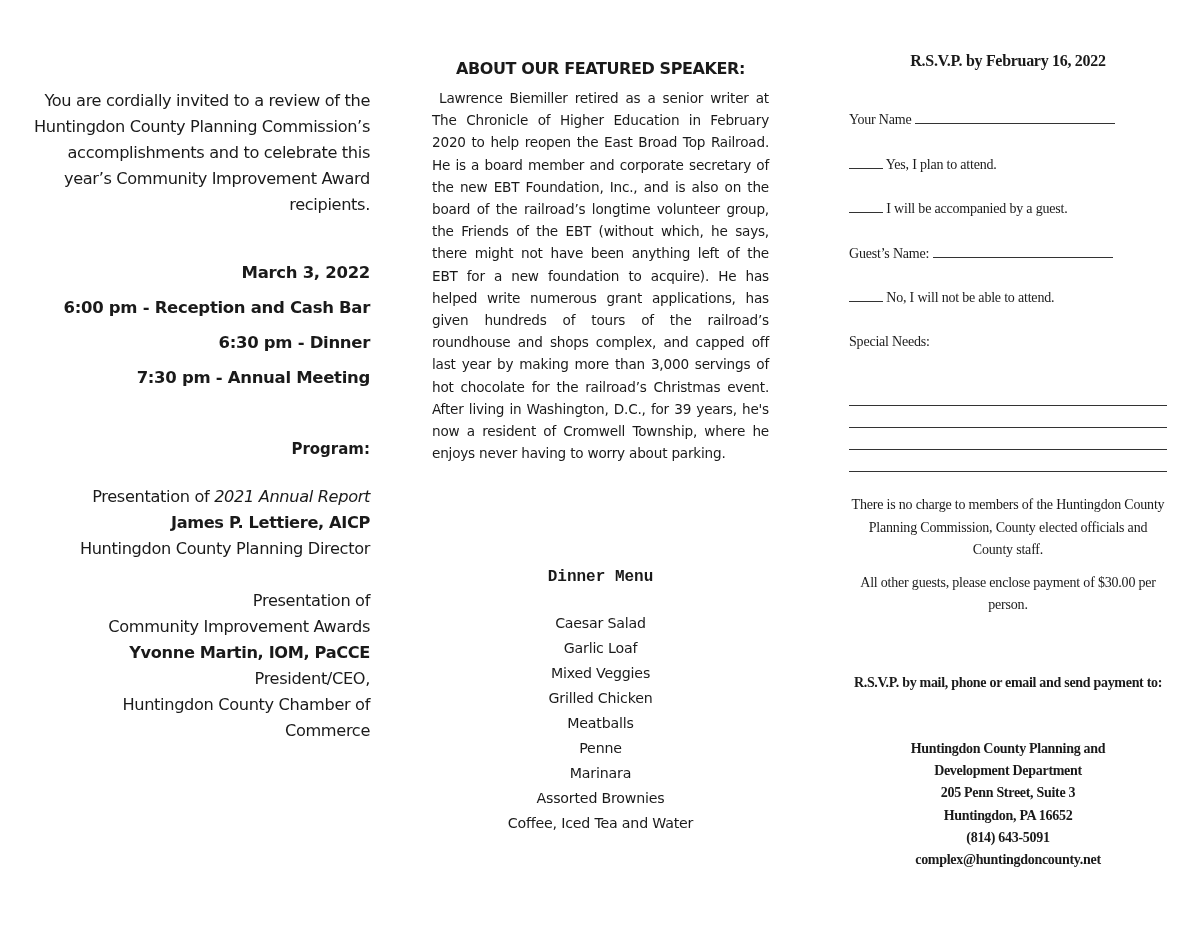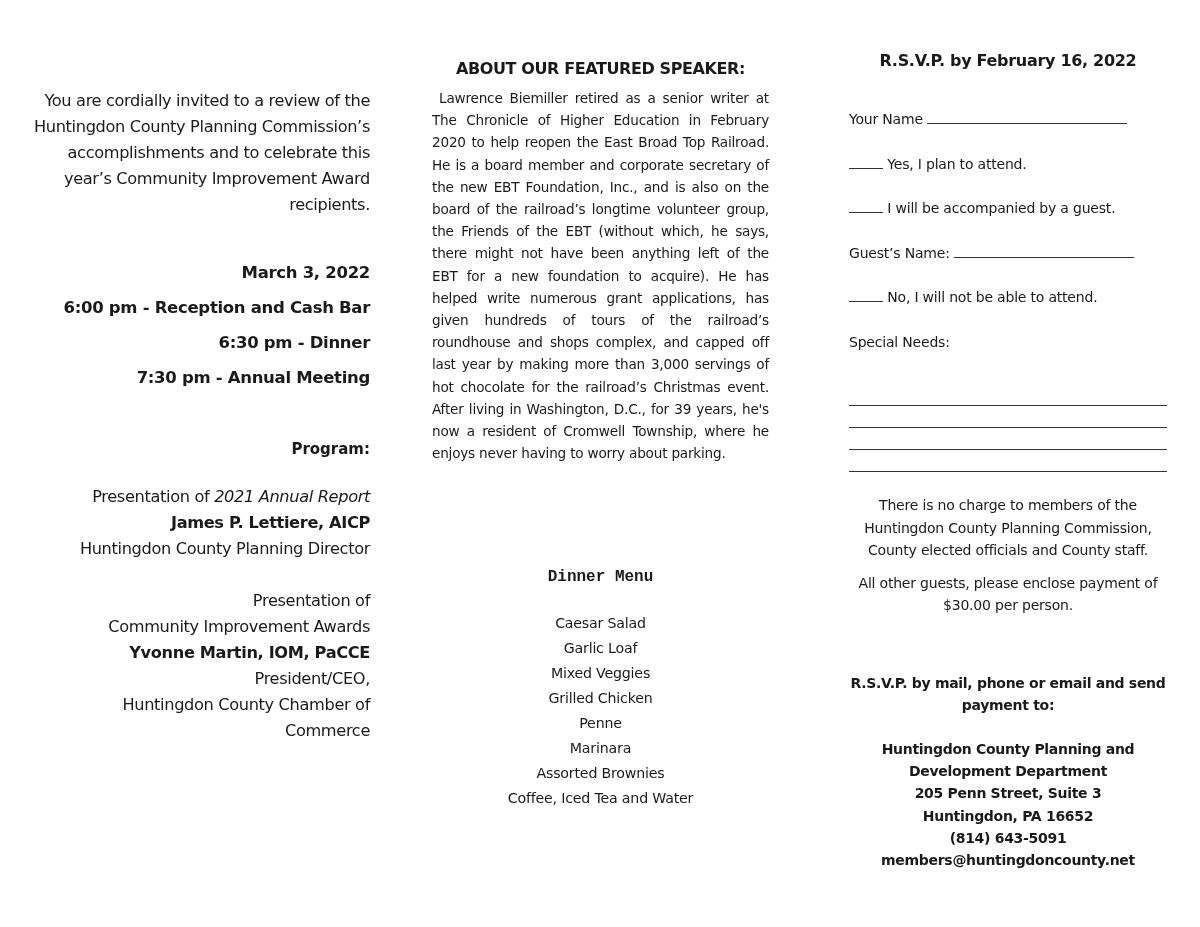--- a/index.html
+++ b/index.html
@@ -4,21 +4,21 @@
 <style>
   html, body { margin: 0; padding: 0; background: #ffffff; }
   body {
     width: 1200px; height: 927px; position: relative; overflow: hidden;
     font-family: "DejaVu Sans", "Liberation Sans", sans-serif;
     color: #1a1a1a;
   }
   .panel { position: absolute; top: 0; bottom: 0; }
   .left { left: 30px; width: 340px; text-align: right; }
   .mid { left: 432px; width: 337px; }
-  .right { left: 849px; width: 318px; }
+  .right { left: 849px; width: 318px; font-family: Liberation Serif, serif; }
 
   .intro { position: absolute; top: 88px; left: 0; right: 0; font-size: 16.2px; line-height: 26px; letter-spacing: -0.35px; }
   .sched { position: absolute; top: 260px; left: 0; right: 0; font-weight: bold; font-size: 16.5px; letter-spacing: -0.3px; }
   .sched div { height: 35px; line-height: 26px; }
   .prog-title { position: absolute; top: 436px; left: 0; right: 0; font-weight: bold; font-size: 15px; line-height: 26px; }
   .program { position: absolute; top: 484px; left: 0; right: 0; font-size: 16.2px; line-height: 26px; letter-spacing: -0.35px; }
   .program .block { margin-bottom: 26px; }
   .program b { font-weight: bold; }
   .program i { font-style: italic; }
 
@@ -73,20 +73,21 @@
 <div class="panel mid">
   <div class="speaker-title">ABOUT OUR FEATURED SPEAKER:</div>
   <div class="bio">&nbsp;Lawrence Biemiller retired as a senior writer at The Chronicle of Higher Education in February 2020 to help reopen the East Broad Top Railroad. He is a board member and corporate secretary of the new EBT Foundation, Inc., and is also on the board of the railroad’s longtime volunteer group, the Friends of the EBT (without which, he says, there might not have been anything left of the EBT for a new foundation to acquire). He has helped write numerous grant applications, has given hundreds of tours of the railroad’s roundhouse and shops complex, and capped off last year by making more than 3,000 servings of hot chocolate for the railroad’s Christmas event. After living in Washington, D.C., for 39 years, he's now a resident of Cromwell Township, where he enjoys never having to worry about parking.</div>
 
   <div class="menu-title">Dinner Menu</div>
   <div class="menu">
     <div>Caesar Salad</div>
     <div>Garlic Loaf</div>
     <div>Mixed Veggies</div>
     <div>Grilled Chicken</div>
+    <div>Meatballs</div>
     <div>Penne</div>
     <div>Marinara</div>
     <div>Assorted Brownies</div>
     <div>Coffee, Iced Tea and Water</div>
   </div>
 </div>
 
 <div class="panel right">
   <div class="rsvp-title">R.S.V.P. by February 16, 2022</div>
 
@@ -112,15 +113,15 @@
   </div>
 
   <div class="send">R.S.V.P. by mail, phone or email and send payment to:</div>
 
   <div class="address">
     <div>Huntingdon County Planning and</div>
     <div>Development Department</div>
     <div>205 Penn Street, Suite 3</div>
     <div>Huntingdon, PA  16652</div>
     <div>(814) 643-5091</div>
-    <div>members@huntingdoncounty.net</div>
+    <div>complex@huntingdoncounty.net</div>
   </div>
 </div>
 
 </body></html>

